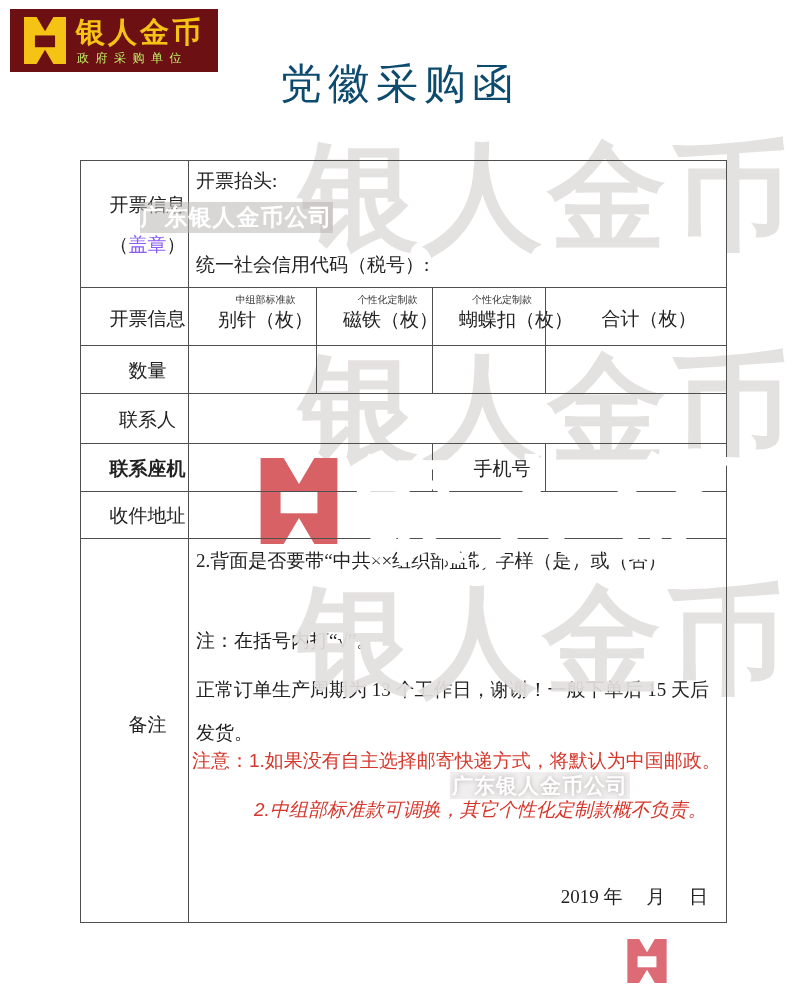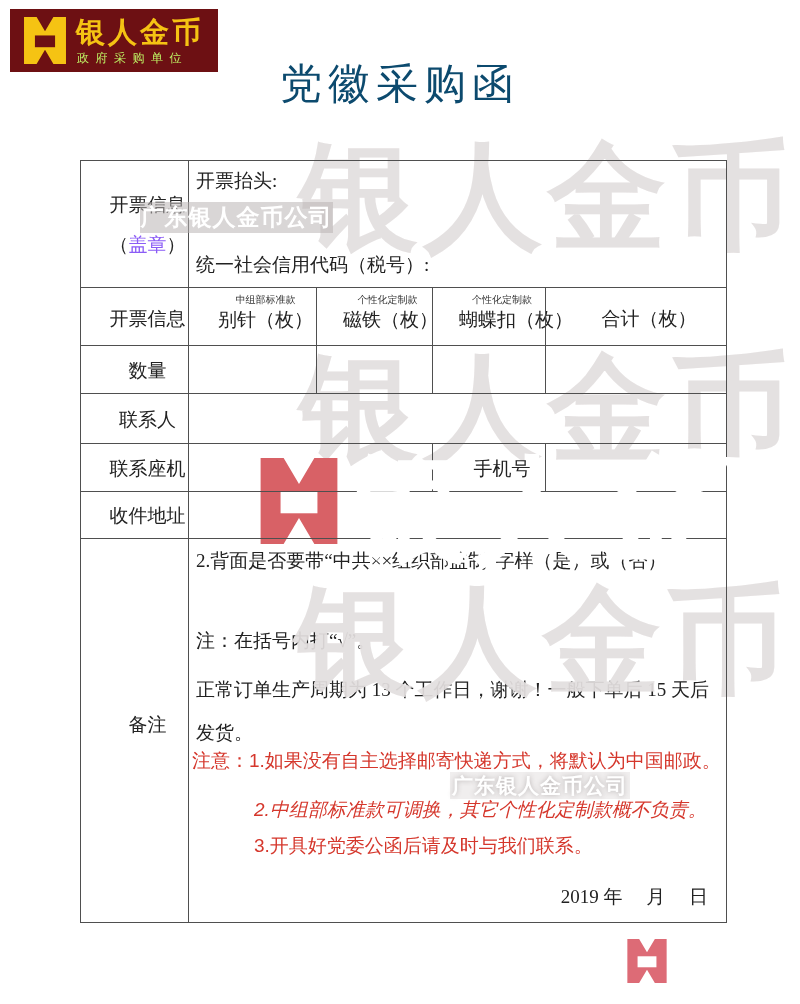--- a/index.html
+++ b/index.html
@@ -90,31 +90,30 @@
     <div>磁铁（枚）</div>
   </div>
   <div class="cell label" style="left:432px; top:293px; width:113px;">
     <div class="small-hdr">个性化定制款</div>
     <div>蝴蝶扣（枚）</div>
   </div>
   <div class="cell label" style="left:545px; top:306px; width:181px;">合计（枚）</div>
 
   <div class="cell label" style="left:80px; top:358px; width:108px;">数量</div>
   <div class="cell label" style="left:80px; top:407px; width:108px;">联系人</div>
-  <div class="cell label" style="left:80px; top:456px; width:108px;">联系座机</div>
+  <div class="cell label" style="left:80px; top:456px; width:108px;font-weight:bold;">联系座机</div>
   <div class="cell label mobile-label" style="left:432px; top:456px; width:113px;">手机号</div>
   <div class="cell label" style="left:80px; top:503px; width:108px;">收件地址</div>
 
   <div class="cell label" style="left:80px; top:712px; width:108px;">备注</div>
   <div class="cell" style="left:196px; top:548px;">2.背面是否要带“中共××组织部监制”字样（是）或（否）</div>
   <div class="cell" style="left:196px; top:628px;">注：在括号内打“√”。</div>
   <div class="cell wrap" style="left:196px; top:668px; width:528px; line-height:43px;">正常订单生产周期为 13 个工作日，谢谢！一般下单后 15 天后发货。</div>
   <div class="cell warn" style="left:192px; top:748px;">注意：1.如果没有自主选择邮寄快递方式，将默认为中国邮政。</div>
   <div class="cell warn" style="left:254px; top:797px;font-style:italic;">2.中组部标准款可调换，其它个性化定制款概不负责。</div>
-  <div class="cell warn" style="left:254px; top:833px;">3.开具好党委公函后请及时与我们联系。</div>
   <div class="cell" style="left:188px; top:884px; width:520px; text-align:right;">2019 年　 月　 日</div>
 
   <div class="wm-gray" style="left:300px; top:118px;">银人金币</div>
   <div class="wm-gray" style="left:300px; top:330px;">银人金币</div>
   <div class="wm-gray" style="left:295px; top:562px;">银人金币</div>
   <svg class="wm-emblem" viewBox="0 0 100 112" xmlns="http://www.w3.org/2000/svg">
     <path d="M0 0 H30 L50 34 L70 0 H100 V112 H70 L50 78 L30 112 H0 Z" fill="#d86166"></path>
     <rect x="26" y="44" width="48" height="28" fill="#ffffff"></rect>
   </svg>
 

